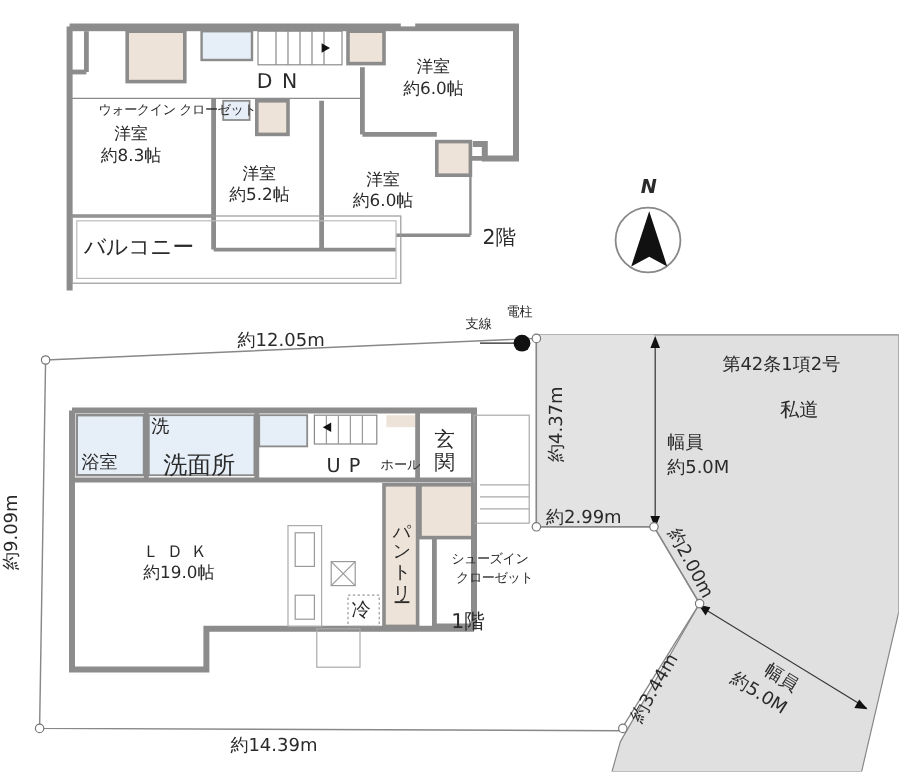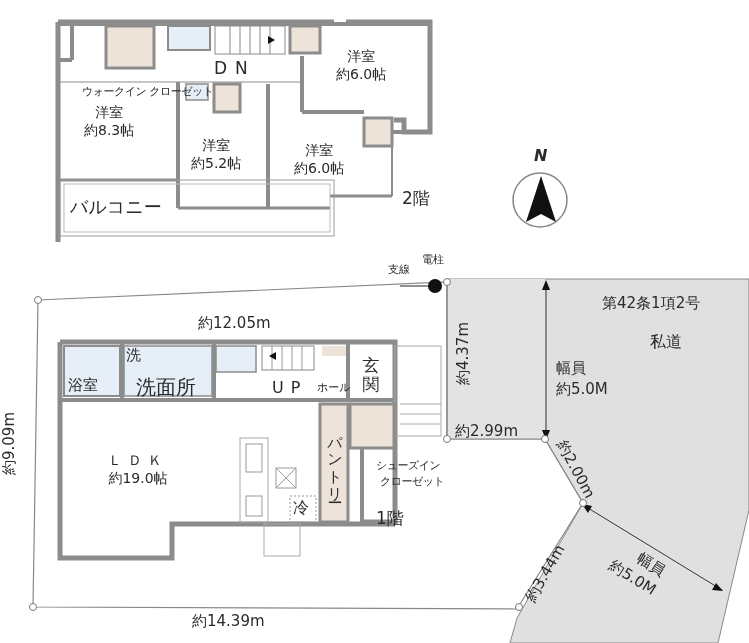--- a/index.html
+++ b/index.html
@@ -155,36 +155,36 @@
 <div class="lbl" style="left:534px;top:148px;font-size:16px;font-weight:bold;font-style:italic;">N</div>
 
 <div class="lbl" style="left:422px;top:254px;font-size:11px;">電柱</div>
 <div class="lbl" style="left:388px;top:264px;font-size:11px;">支線</div>
 
 <div class="lbl" style="left:126px;top:348px;font-size:15px;">洗</div>
 <div class="lbl" style="left:68px;top:378px;font-size:15px;">浴室</div>
 <div class="lbl" style="left:136px;top:377px;font-size:20px;">洗面所</div>
 <div class="lbl" style="left:272px;top:380px;font-size:16px;letter-spacing:7px;">UP</div>
 <div class="lbl" style="left:317px;top:382px;font-size:11px;">ホール</div>
-<div class="lbl" style="left:362px;top:358px;font-size:17px;width:18px;text-align:center;white-space:normal;line-height:1.1;font-family:Liberation Mono, monospace;">
+<div class="lbl" style="left:362px;top:358px;font-size:17px;width:18px;white-space:normal;line-height:1.1;">
   <span>玄関</span>
 </div>
-<div class="lbl room" style="left:108px;top:452px;text-align:center;">
+<div class="lbl room" style="left:119px;top:452px;text-align:center;">
   <div style="letter-spacing:6px;">ＬＤＫ</div>
   <div>約19.0帖</div>
 </div>
 <div class="lbl" style="left:326px;top:426px;font-size:15px;width:16px;white-space:normal;line-height:1.05;writing-mode:vertical-rl;">
   <span>パントリー</span>
 </div>
 <div class="lbl small" style="left:376px;top:460px;">シューズイン</div>
 <div class="lbl small" style="left:380px;top:476px;">クローゼット</div>
 <div class="lbl" style="left:293px;top:500px;font-size:16px;">冷</div>
 <div class="lbl floor" style="left:376px;top:510px;">1階</div>
 
-<div class="lbl dim" style="left:198px;top:276px;margin-top:40px;">約12.05m</div>
+<div class="lbl dim" style="left:198px;top:276px;">約12.05m</div>
 <div class="lbl dim" style="left:192px;top:614px;">約14.39m</div>
 <div class="lbl dim" style="left:-22px;top:436px;transform:rotate(-90deg);transform-origin:center;">約9.09m</div>
 <div class="lbl dim" style="left:432px;top:346px;transform:rotate(-90deg);">約4.37m</div>
 <div class="lbl dim" style="left:455px;top:424px;">約2.99m</div>
 <div class="lbl dim" style="left:544px;top:462px;transform:rotate(62deg);">約2.00m</div>
 <div class="lbl dim" style="left:514px;top:566px;transform:rotate(-60deg);">約3.44m</div>
 
 <div class="lbl road" style="left:602px;top:296px;">第42条1項2号</div>
 <div class="lbl road" style="left:650px;top:334px;font-size:16px;text-align:center;">私道</div>
 <div class="lbl road" style="left:556px;top:358px;line-height:1.4;">

